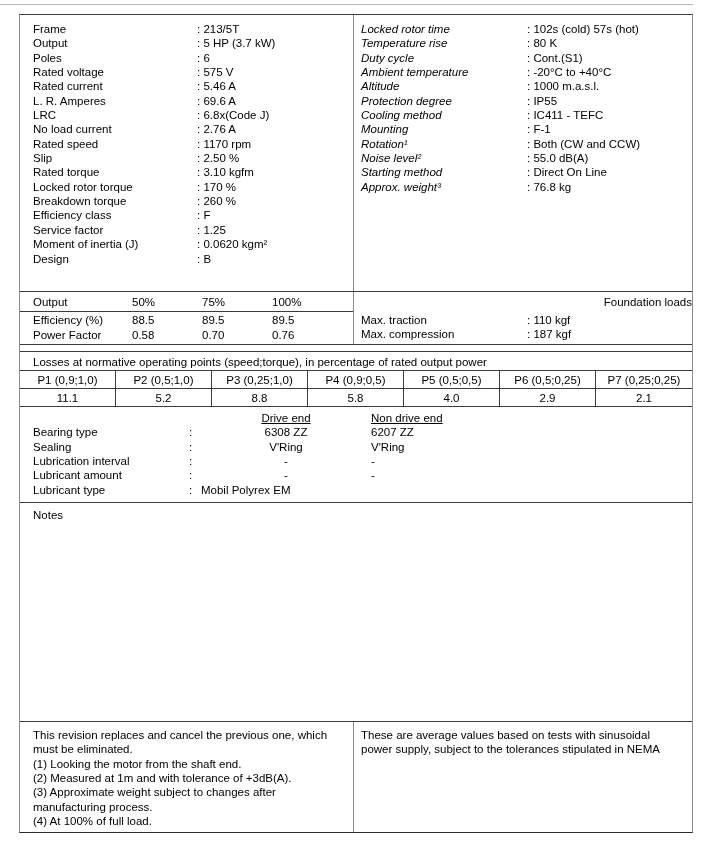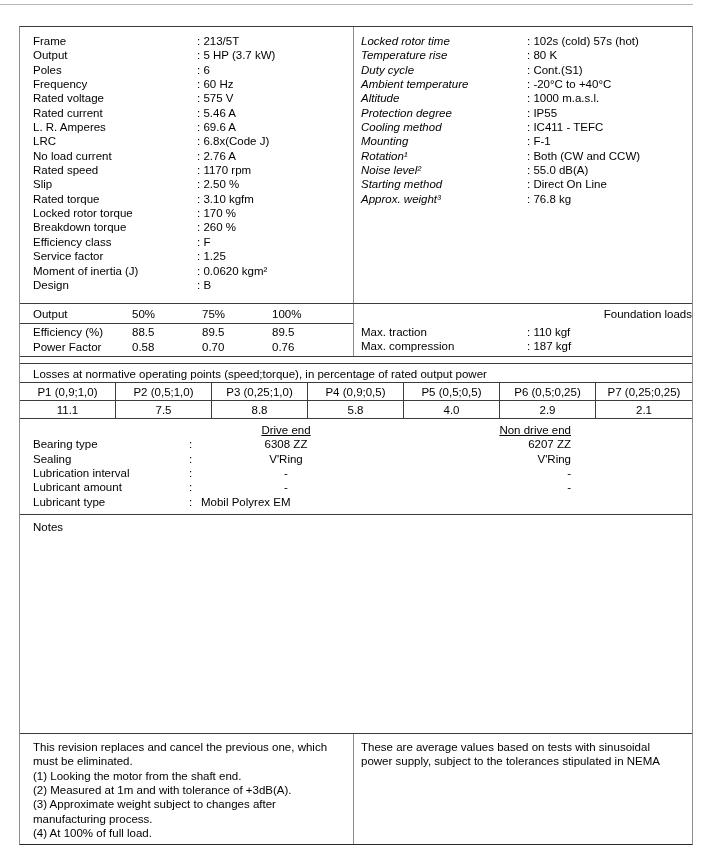--- a/index.html
+++ b/index.html
@@ -4,21 +4,21 @@
 <style>
   html,body { margin:0; padding:0; background:#ffffff; }
   body { width:713px; height:852px; overflow:hidden; }
   .sheet {
     position:relative; width:713px; height:852px; background:#fff;
     font-family:"Liberation Sans", sans-serif; font-size:11.5px; color:#000;
     -webkit-font-smoothing:antialiased;
   }
   .topline { position:absolute; left:0; top:4px; width:693px; height:0; border-top:1px solid #b7b7b7; }
   .doc {
-    position:absolute; left:19px; top:26px; width:674px; height:819px; box-sizing:border-box;
+    position:absolute; left:19px; top:14px; width:674px; height:819px; box-sizing:border-box;
     border-top:1px solid #3c3c3c; border-bottom:1px solid #2b2b2b;
     border-left:1px solid #8c8c8c; border-right:1px solid #8c8c8c;
     display:flex; flex-direction:column; background:#fff;
   }
   .split { display:flex; box-sizing:border-box; }
   .col-left { width:334px; box-sizing:border-box; border-right:1px solid #8c8c8c; }
   .col-right { flex:1; box-sizing:border-box; }
 
   
   .sec-top { height:277px; border-bottom:1px solid #3c3c3c; }
@@ -52,21 +52,21 @@
   .lcell { display:flex; align-items:center; justify-content:center; border-right:1px solid #3c3c3c; white-space:nowrap; }
   .lcell:last-child { border-right:none; }
 
   
   .sec-bearing { box-sizing:border-box; height:96px; border-bottom:1px solid #3c3c3c; padding-top:4px; }
   .b-row { display:flex; height:14.35px; line-height:14.35px; white-space:nowrap; }
   .b-lbl { margin-left:13px; width:156px; }
   .b-colon { width:12px; }
   .b-sp { margin-left:13px; width:168px; }
   .b-de { width:170px; text-align:center; }
-  .b-nde { width:200px; text-align:right; }
+  .b-nde { width:200px; text-align:left; }
   .b-wide { width:330px; text-align:left; }
   .uline { text-decoration:underline; }
 
   
   .sec-notes { box-sizing:border-box; height:219px; border-bottom:1px solid #3c3c3c; padding:6px 13px 0 13px; }
 
   
   .sec-footer { flex:1; display:flex; }
   .foot-left { width:334px; box-sizing:border-box; border-right:1px solid #8c8c8c; padding:6px 6px 0 13px; }
   .foot-right { flex:1; box-sizing:border-box; padding:6px 8px 0 7px; }
@@ -91,24 +91,20 @@
           <div class="spec-row">
             <span class="lbl">Output</span>
             <span class="val">: 5 HP (3.7 kW)</span>
           </div>
 
           <div class="spec-row">
             <span class="lbl">Poles</span>
             <span class="val">: 6</span>
           </div>
 
-          <div class="spec-row">
-            <span class="lbl">Frequency</span>
-            <span class="val">: 60 Hz</span>
-          </div>
 
           <div class="spec-row">
             <span class="lbl">Rated voltage</span>
             <span class="val">: 575 V</span>
           </div>
 
           <div class="spec-row">
             <span class="lbl">Rated current</span>
             <span class="val">: 5.46 A</span>
           </div>
@@ -298,21 +294,21 @@
           <div class="lcell">P5 (0,5;0,5)</div>
 
           <div class="lcell">P6 (0,5;0,25)</div>
 
           <div class="lcell">P7 (0,25;0,25)</div>
         </div>
       <div class="losses-grid vals">
 
           <div class="lcell">11.1</div>
 
-          <div class="lcell">7.5</div>
+          <div class="lcell">5.2</div>
 
           <div class="lcell">8.8</div>
 
           <div class="lcell">5.8</div>
 
           <div class="lcell">4.0</div>
 
           <div class="lcell">2.9</div>
 
           <div class="lcell">2.1</div>

